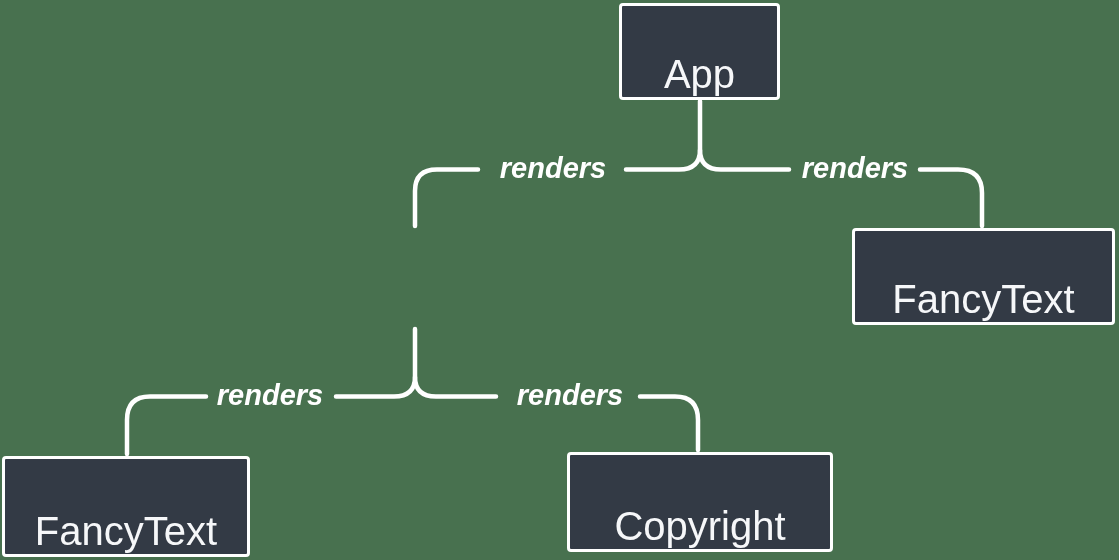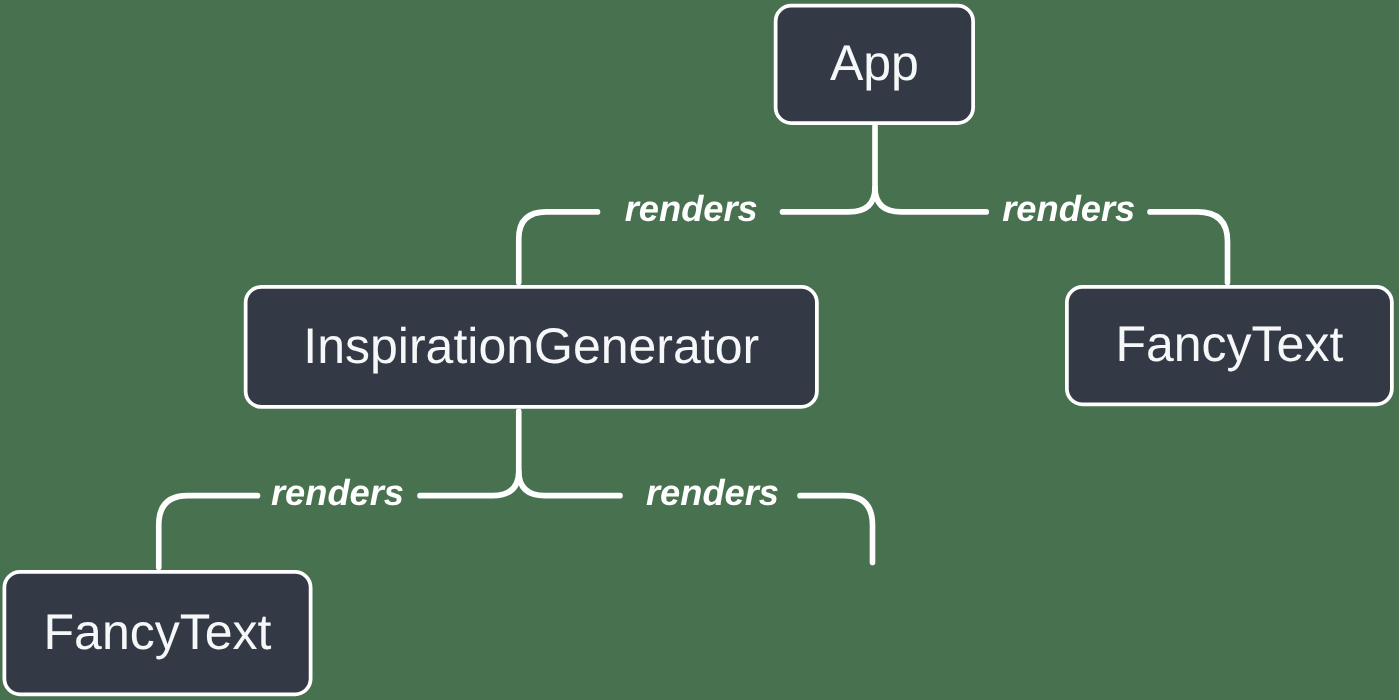--- a/index.html
+++ b/index.html
@@ -29,26 +29,26 @@
     fill: none;
     stroke: var(--connector, #FFFFFF);
     stroke-width: 4.5;
     stroke-linecap: round;
   }
   .node {
     position: absolute;
     box-sizing: border-box;
     background: var(--node-fill, #333A45);
     border: 3.5px solid var(--node-border, #FFFFFF);
-    border-radius: 14px;
+    border-radius: 4px;
     color: var(--node-text, #F6F7F9);
     font-size: 40px;
     font-weight: 400;
     display: flex;
-    align-items: center;
+    align-items: flex-end;
     justify-content: center;
     white-space: nowrap;
   }
   .node-app            { left: 619px; top: 3px;   width: 161px; height: 97px; }
   .node-insp           { left: 195px; top: 228px; width: 460px; height: 99px; }
   .node-fancy-top      { left: 852px; top: 228px; width: 263px; height: 97px; }
   .node-fancy-bottom   { left: 2px;   top: 456px; width: 248px; height: 101px; }
   .node-copyright      { left: 567px; top: 452px; width: 266px; height: 100px; }
   .edge-label {
     position: absolute;
@@ -78,26 +78,26 @@
 
   <span class="edge-label edge-label-1">renders</span>
   <span class="edge-label edge-label-2">renders</span>
   <span class="edge-label edge-label-3">renders</span>
   <span class="edge-label edge-label-4">renders</span>
 
   <div class="node node-app">
     <span>App</span>
   </div>
 
-  <div class="node node-insp">
-    <span>InspirationGenerator</span>
-  </div>
 
   <div class="node node-fancy-top">
     <span>FancyText</span>
   </div>
 
   <div class="node node-fancy-bottom">
     <span>FancyText</span>
   </div>
 
+  <div class="node node-copyright">
+    <span>Copyright</span>
+  </div>
 
 </div>
 
 </body></html>

